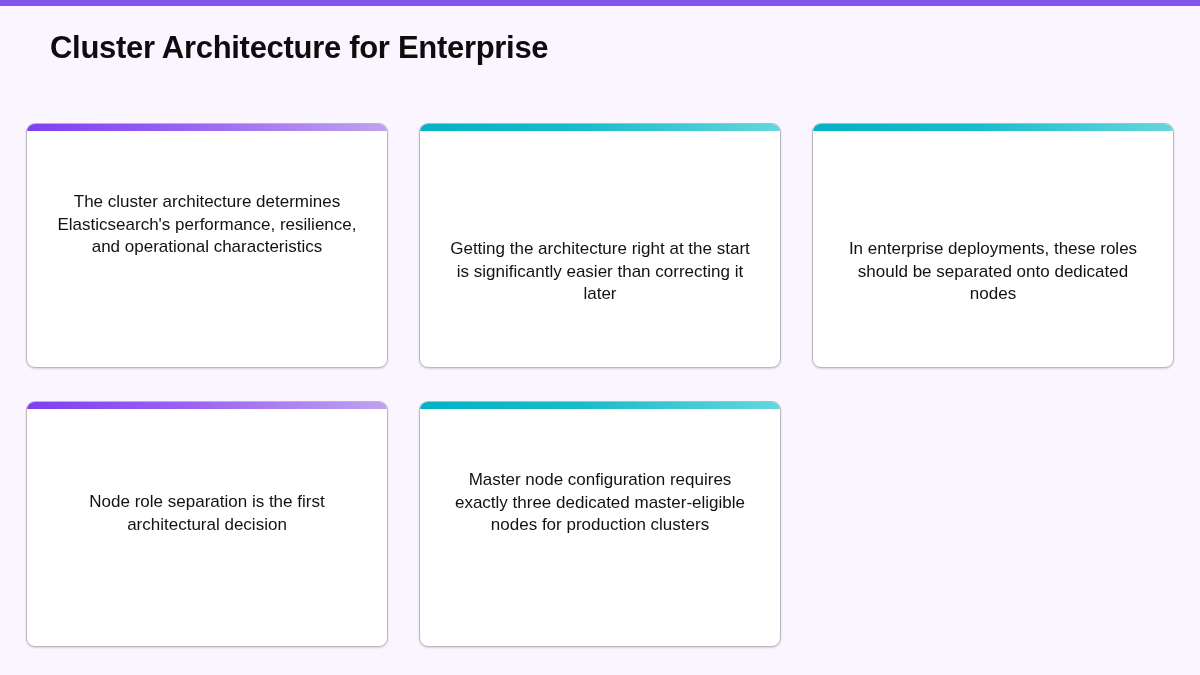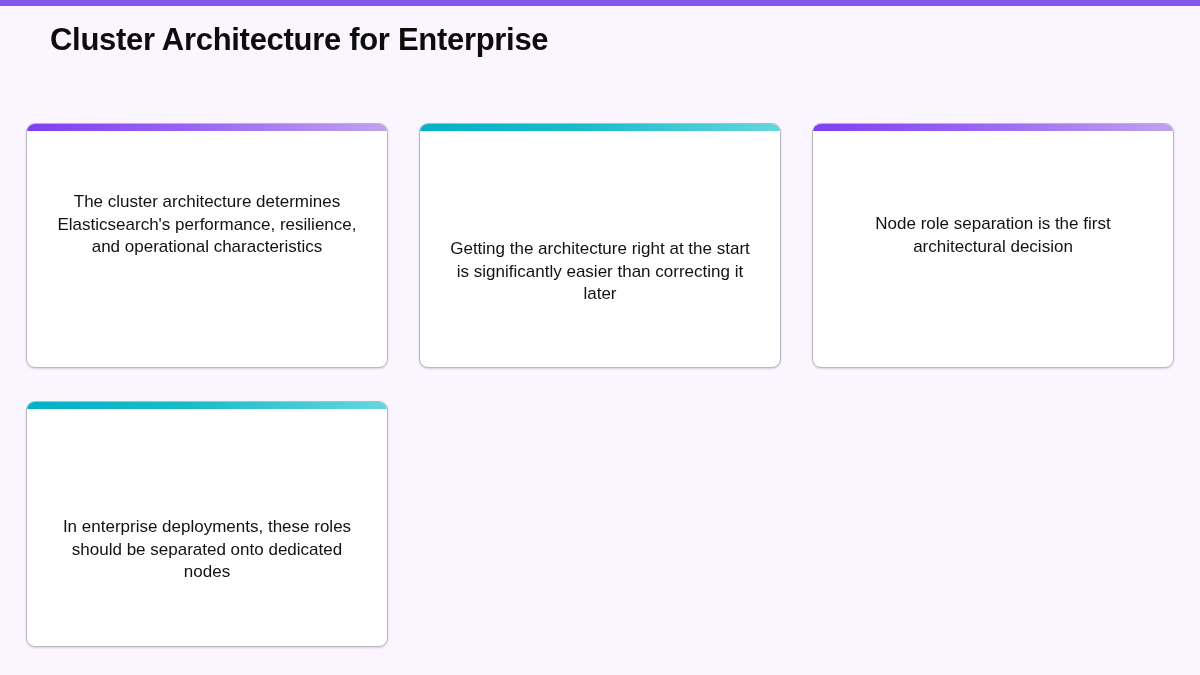--- a/index.html
+++ b/index.html
@@ -25,21 +25,21 @@
   .top-accent-bar {
     position: absolute;
     top: 0;
     left: 0;
     width: 1200px;
     height: 6px;
     background: #8257ec;
   }
   .slide-title {
     position: absolute;
-    top: 20px;
+    top: 28px;
     left: 50px;
     font-size: 31px;
     font-weight: bold;
     color: #0d0d0d;
     letter-spacing: -0.3px;
     line-height: 40px;
     margin: 0;
     white-space: nowrap;
   }
   .card-grid {
@@ -113,29 +113,35 @@
     </div>
 
     <div class="card">
       <div class="card-accent teal"></div>
       <div class="card-body pad-71">
         <p class="card-text">Getting the architecture right at the start is significantly easier than correcting it later</p>
       </div>
     </div>
 
     <div class="card">
+      <div class="card-accent teal"></div>
+      <div class="card-body pad-71">
+        <p class="card-text">In enterprise deployments, these roles should be separated onto dedicated nodes</p>
+      </div>
+    </div>
+
+    <div class="card">
       <div class="card-accent purple"></div>
       <div class="card-body pad-82">
         <p class="card-text">Node role separation is the first architectural decision</p>
       </div>
     </div>
 
+
     <div class="card">
       <div class="card-accent teal"></div>
-      <div class="card-body pad-71">
-        <p class="card-text">In enterprise deployments, these roles should be separated onto dedicated nodes</p>
+      <div class="card-body pad-60">
+        <p class="card-text">Master node configuration requires exactly three dedicated master-eligible nodes for production clusters</p>
       </div>
     </div>
-
-
 
   </div>
 </div>
 
 </body></html>

